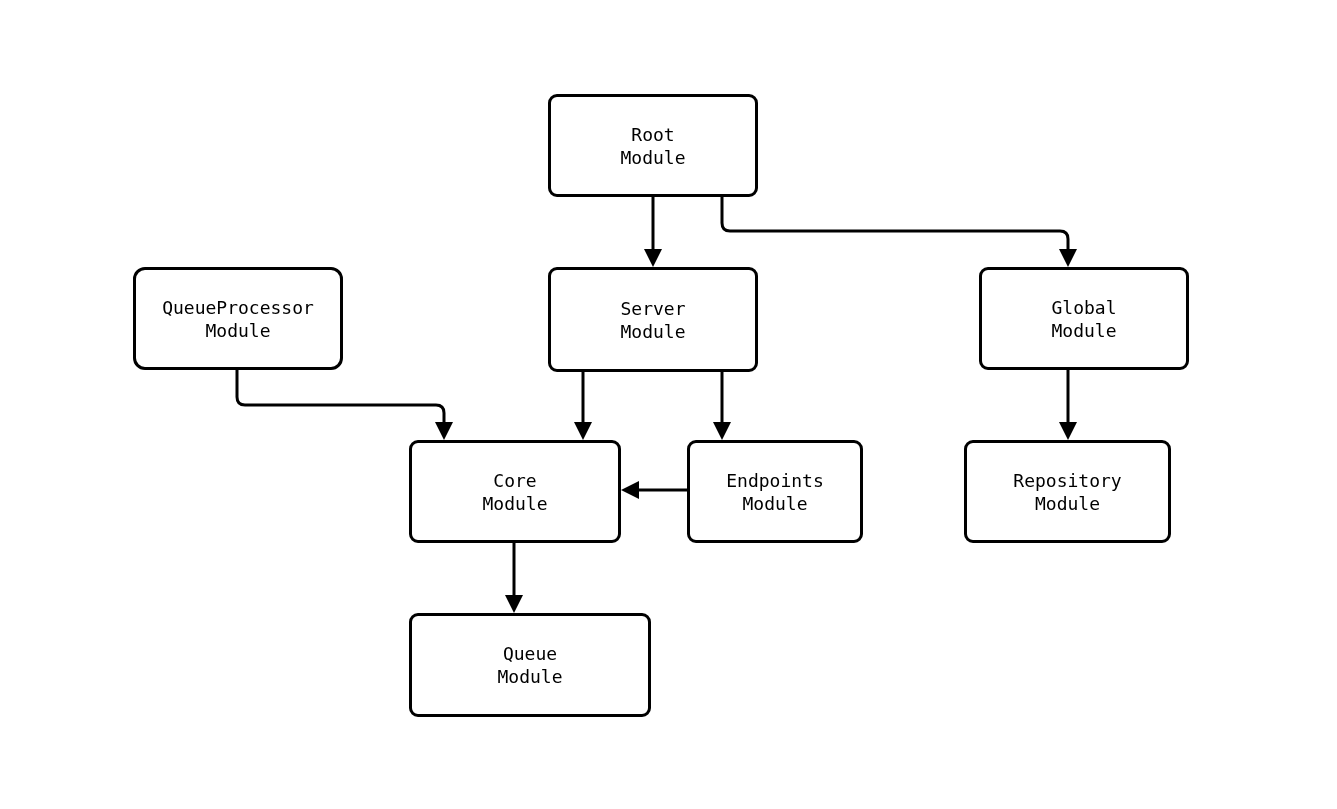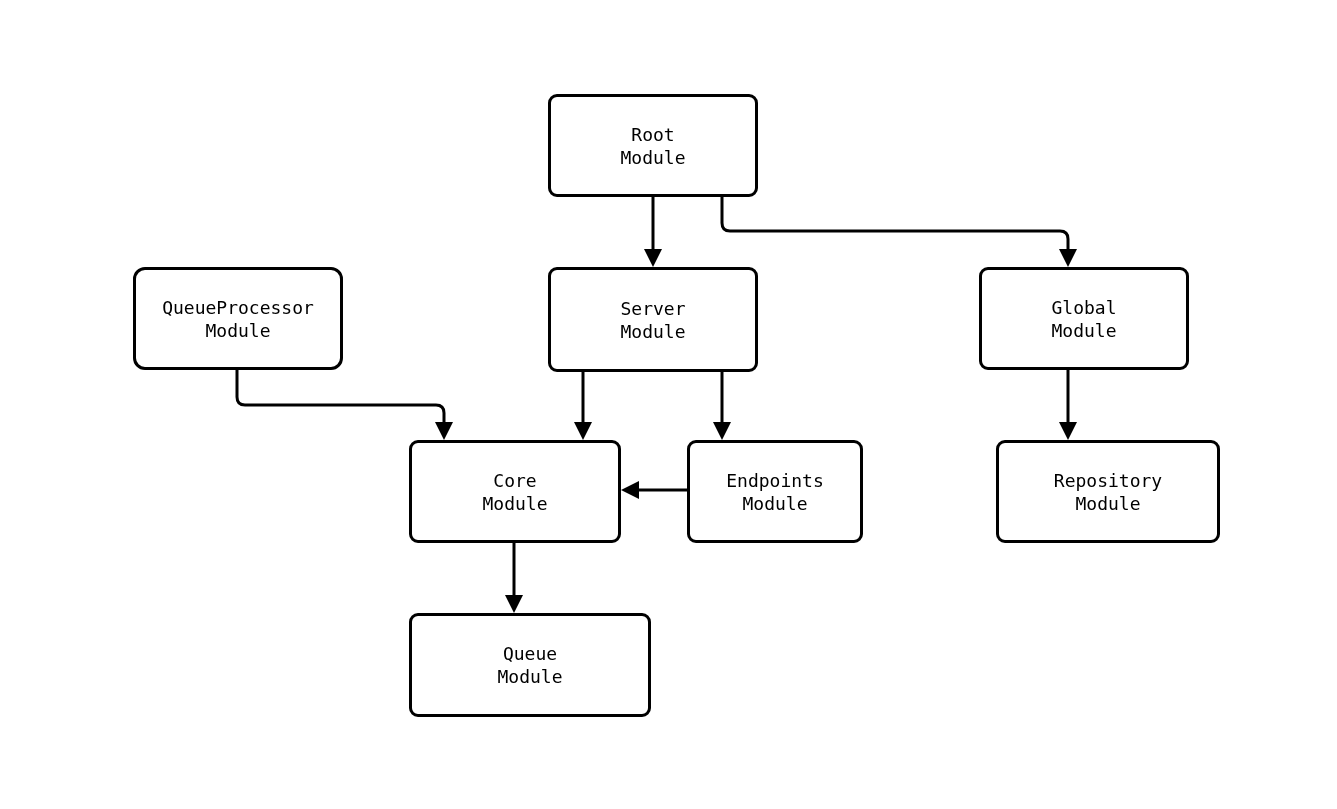--- a/index.html
+++ b/index.html
@@ -126,21 +126,21 @@
   <div class="node" style="left: 409px; top: 440px; width: 212px; height: 103px;">
     <span class="node-line">Core</span>
     <span class="node-line">Module</span>
   </div>
 
   <div class="node" style="left: 687px; top: 440px; width: 176px; height: 103px;">
     <span class="node-line">Endpoints</span>
     <span class="node-line">Module</span>
   </div>
 
-  <div class="node" style="left: 964px; top: 440px; width: 224px; height: 103px; margin-left: 32px;">
+  <div class="node" style="left: 964px; top: 440px; width: 207px; height: 103px;">
     <span class="node-line">Repository</span>
     <span class="node-line">Module</span>
   </div>
 
   <div class="node" style="left: 409px; top: 613px; width: 242px; height: 104px;">
     <span class="node-line">Queue</span>
     <span class="node-line">Module</span>
   </div>
 
 </div>

